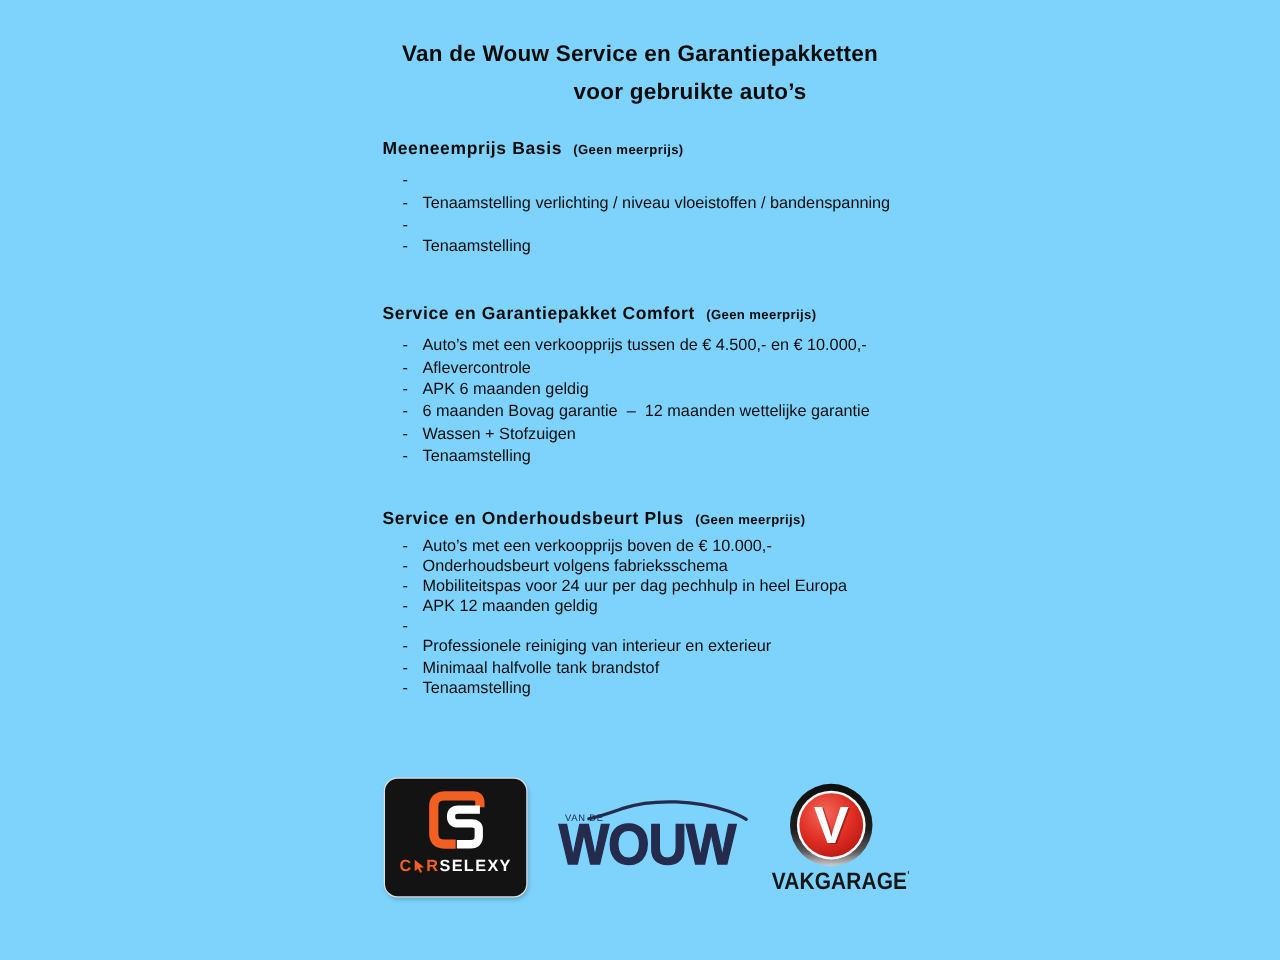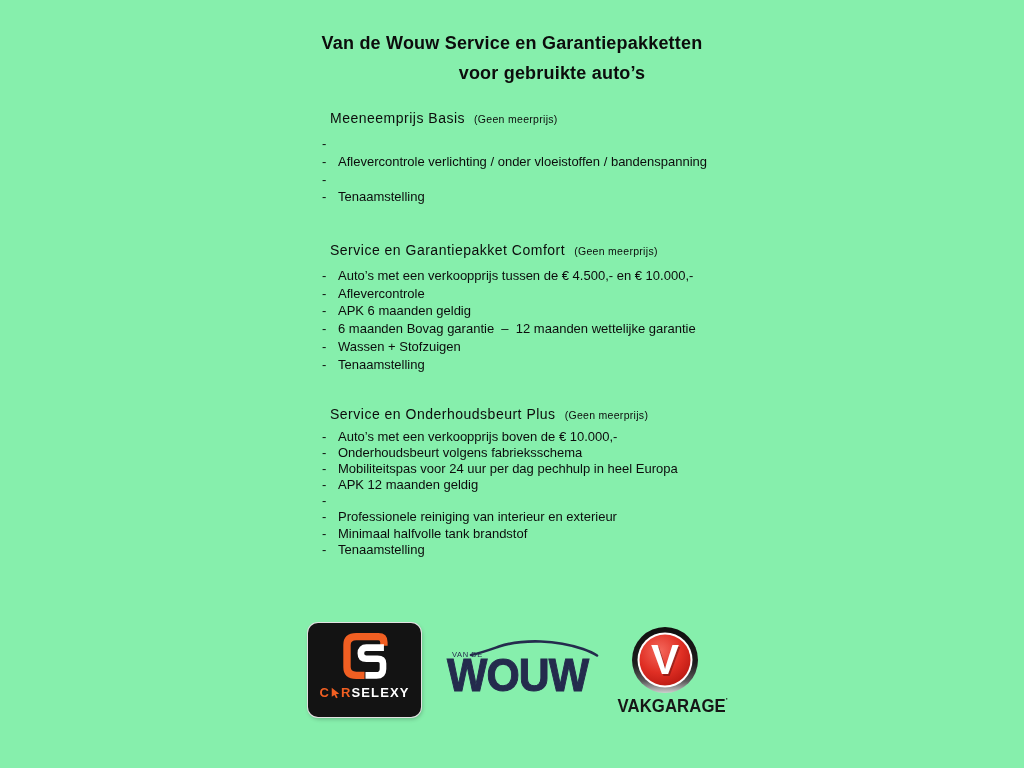--- a/index.html
+++ b/index.html
@@ -1,26 +1,26 @@
 <!DOCTYPE html>
 <html><head>
 <meta charset="utf-8">
 <style>
   html,body{margin:0;padding:0;background:#ffffff;}
   .page{
-    position:relative;width:1024px;height:768px;background:#86efac;
+    position:relative;width:1024px;height:768px;background:#7dd3fc;
     font-family:"Liberation Sans",sans-serif;color:#0c0c0c;overflow:hidden;
   }
   .title{position:absolute;left:0;width:100%;text-align:center;
     font-weight:700;font-size:18px;letter-spacing:0.2px;white-space:nowrap;}
   .title.l1{top:33px;}
   .title.l2{top:63px;padding-left:40px;}
 
-  .heading{position:absolute;left:306px;font-weight:400;font-size:14px;
-    letter-spacing:0.5px;white-space:nowrap;margin-left:24px;}
+  .heading{position:absolute;left:306px;font-weight:700;font-size:14px;
+    letter-spacing:0.5px;white-space:nowrap;}
   .heading .note{font-size:10.5px;letter-spacing:0.3px;margin-left:9px;}
   #h1{top:110px;} #h2{top:242px;} #h3{top:406px;}
 
   ul.items{position:absolute;left:322px;margin:0;padding:0;list-style:none;
     font-size:13px;white-space:nowrap;}
   ul.items li{display:flex;}
   .dash{width:16px;flex:0 0 16px;}
   #list1{top:135px;line-height:17.8px;}
   #list2{top:267px;line-height:17.7px;}
   #list3{top:429px;line-height:16.1px;}
@@ -64,21 +64,21 @@
 
   <div class="heading" id="h1">
     <span>Meeneemprijs Basis</span><span class="note">(Geen meerprijs)</span>
   </div>
   <ul class="items" id="list1">
     <li>
         <span class="dash">-</span>
       </li>
     <li>
         <span class="dash">-</span>
-        <span>Aflevercontrole verlichting / onder vloeistoffen / bandenspanning</span>
+        <span>Tenaamstelling verlichting / niveau vloeistoffen / bandenspanning</span>
       </li>
     <li>
         <span class="dash">-</span>
       </li>
     <li>
         <span class="dash">-</span>
         <span>Tenaamstelling</span>
       </li>
   </ul>
 

